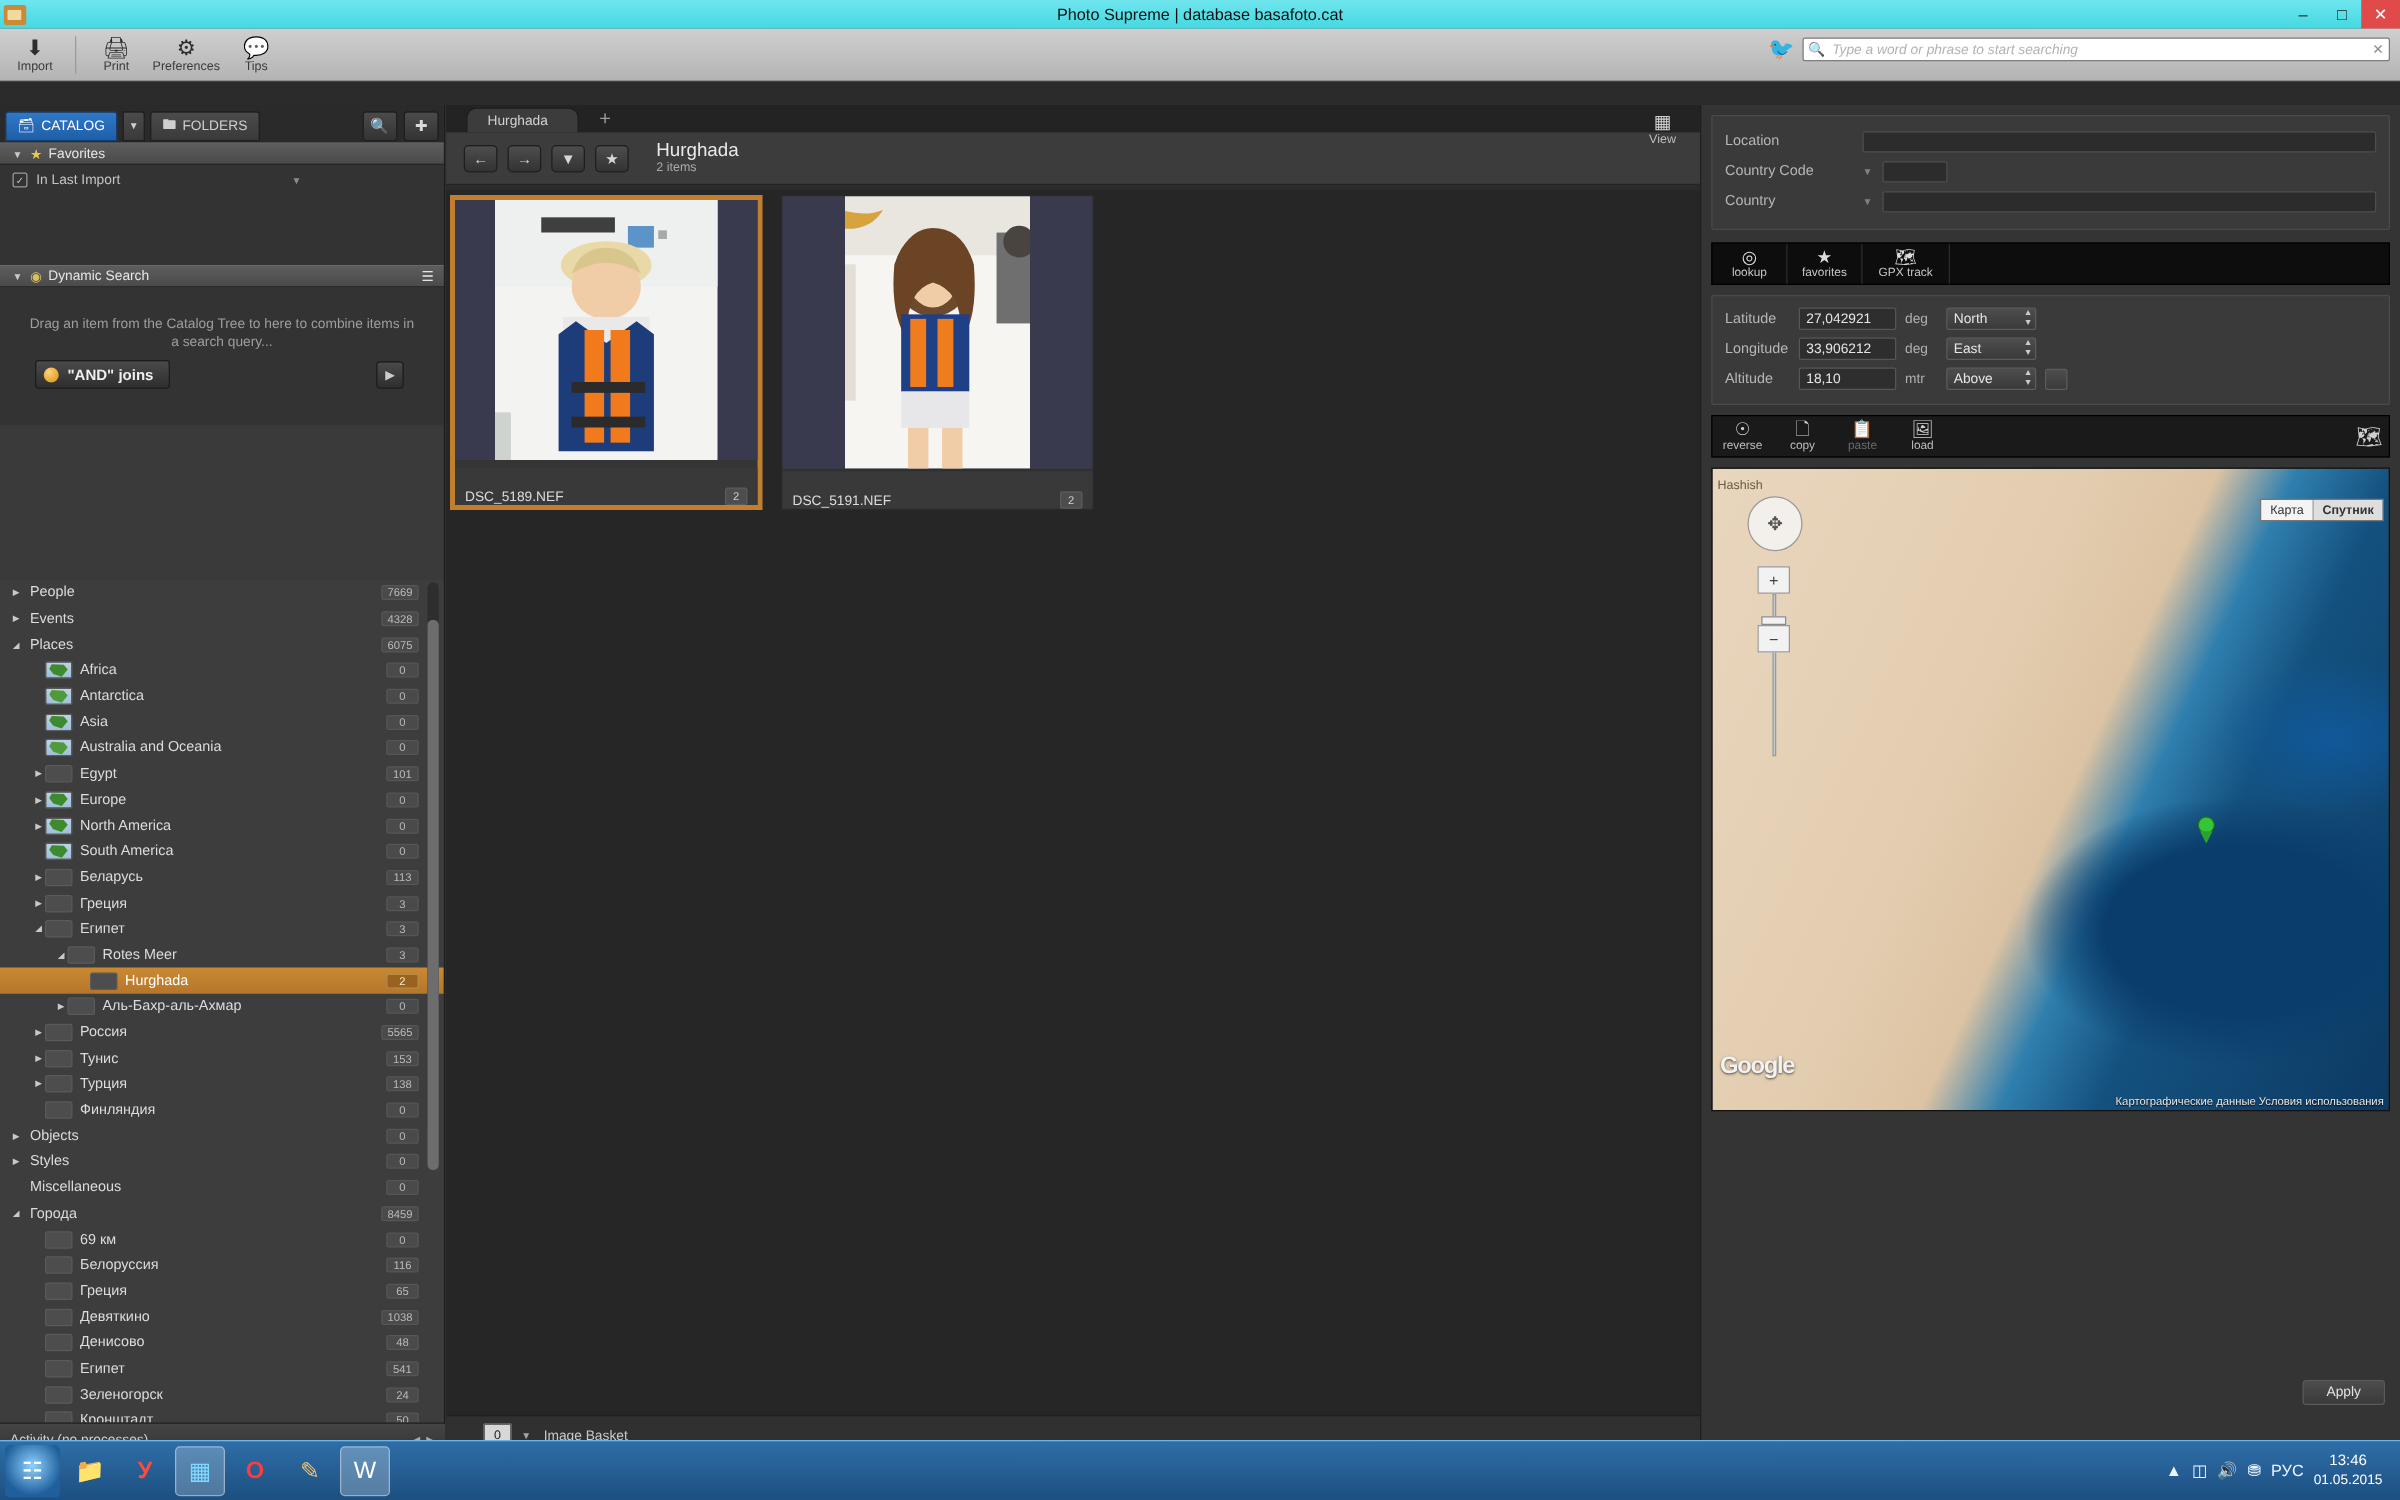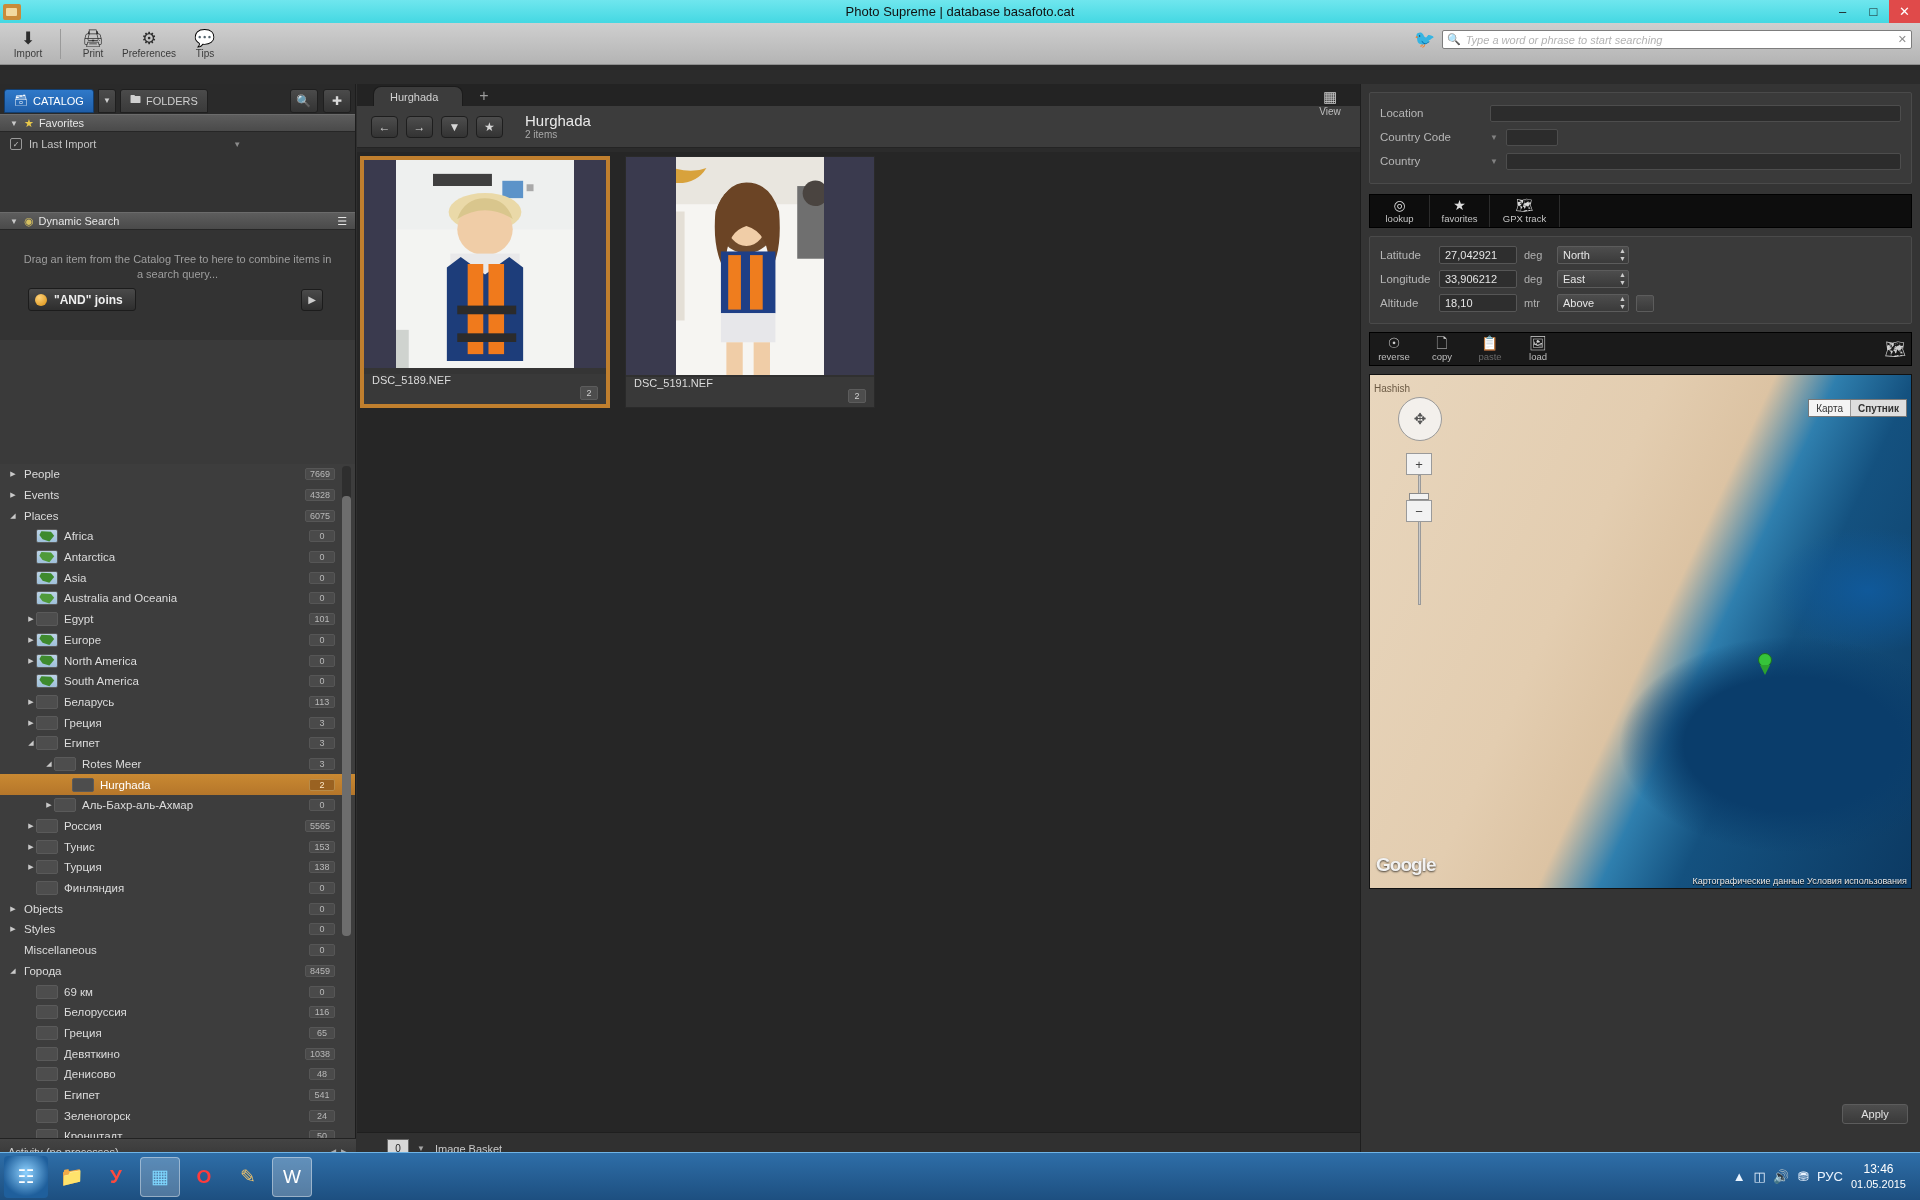--- a/index.html
+++ b/index.html
@@ -144,21 +144,21 @@
   .grid{ position:absolute; top:68px; left:0; right:0; bottom:32px; background:#262626;
       padding:4px 0 0 3px; }
   .cell{ width:250px; height:252px; float:left; margin:0 5px 0 0;
       background:#303030; border:1px solid #2a2a2a; position:relative;}
   .cell.sel{ border:4px solid #c07f2e; background:#353535;}
   .thumb{ position:absolute; left:0; right:0; top:0; height:218px;
       background:#3a3a4e; display:flex; align-items:center; justify-content:center; overflow:hidden;}
   .cell.sel .thumb{ top:0; height:208px;}
   .photo{ height:100%; }
   .cap{ position:absolute; left:0; right:0; bottom:0; height:30px; background:#393939;
-      display:flex; align-items:flex-start; padding:0 8px; font-size:11px; color:#dcdcdc;flex-direction:column;}
+      display:flex; align-items:flex-end; padding:0 8px; font-size:11px; color:#dcdcdc;}
   .cap .cnt{ margin-left:auto; background:#4d4d4d; border:1px solid #5c5c5c;
       border-radius:2px; min-width:18px; height:14px; display:flex;align-items:center;
       justify-content:center; font-size:9px; color:#cfcfcf;}
 
   .basketbar{ position:absolute; left:0; right:0; bottom:0; height:32px; background:#303030;
       border-top:1px solid #1f1f1f; display:flex; align-items:center; padding-left:30px; gap:8px;}
   .basketbox{ width:22px;height:20px; background:#d7d7d7; border:1px solid #666;
       display:flex;align-items:center;justify-content:center; font-size:10px;color:#222;}
   .basketcar{ font-size:8px; color:#a5a5a5;}
   .basketlbl{ font-size:11px; color:#c9c9c9; margin-left:2px;}
@@ -225,21 +225,21 @@
   .zoombar{ position:absolute; left:36px; top:78px; width:26px; }
   .zb{ width:26px; height:22px; background:#f2f2f2; border:1px solid #9a9a9a;
       display:flex;align-items:center;justify-content:center; font-size:13px; color:#444;}
   .zline{ width:3px; height:130px; background:#c9c9c9; margin:0 auto; border:1px solid #9a9a9a;}
   .zhandle{ width:20px;height:7px;background:#f2f2f2;border:1px solid #8a8a8a; margin:0 auto;
       position:relative; top:-112px;}
   .pin{ position:absolute; left:388px; top:278px; width:16px; height:24px;}
   .pin .head{ width:14px;height:14px;border-radius:50%;background:#36c43a;border:1px solid #1b6e1f;}
   .pin .tail{ width:0;height:0;border-left:5px solid transparent;border-right:5px solid transparent;
       border-top:10px solid #2ba12f; margin-left:2px; margin-top:-2px;}
-  .gmlogo{ position:absolute; left:6px; bottom:12px; font-size:19px; font-weight:bold;
+  .gmlogo{ position:absolute; left:6px; bottom:24px; font-size:19px; font-weight:bold;
       letter-spacing:-1px; color:#f2f2f2; text-shadow:0 1px 2px rgba(0,0,0,.7);}
   .mapfoot{ position:absolute; right:4px; bottom:2px; font-size:9px; color:#e8e8e8;
       text-shadow:0 1px 1px #000;}
   .applybtn{ position:absolute; right:12px; bottom:40px; width:66px; height:20px;
       background:linear-gradient(#4d4d4d,#3a3a3a); border:1px solid #5c5c5c; border-radius:3px;
       display:flex;align-items:center;justify-content:center; font-size:11px; color:#e2e2e2;}
 
   
   .cmdbar{ position:absolute; left:357px; right:0; bottom:0; height:36px; background:#151515;
       border-top:1px solid #000; display:flex; align-items:center; justify-content:flex-end;}

